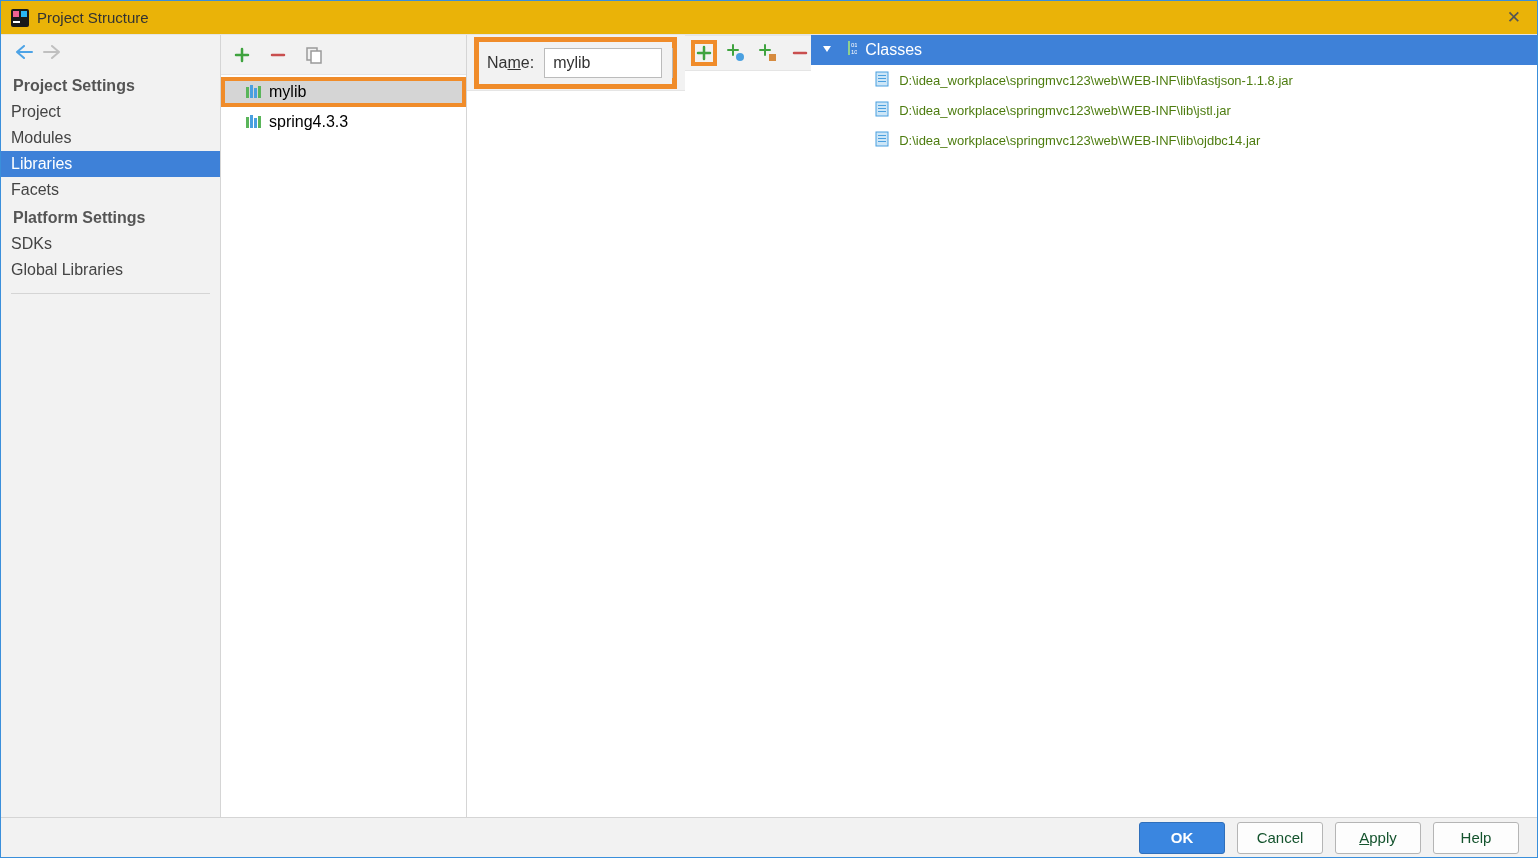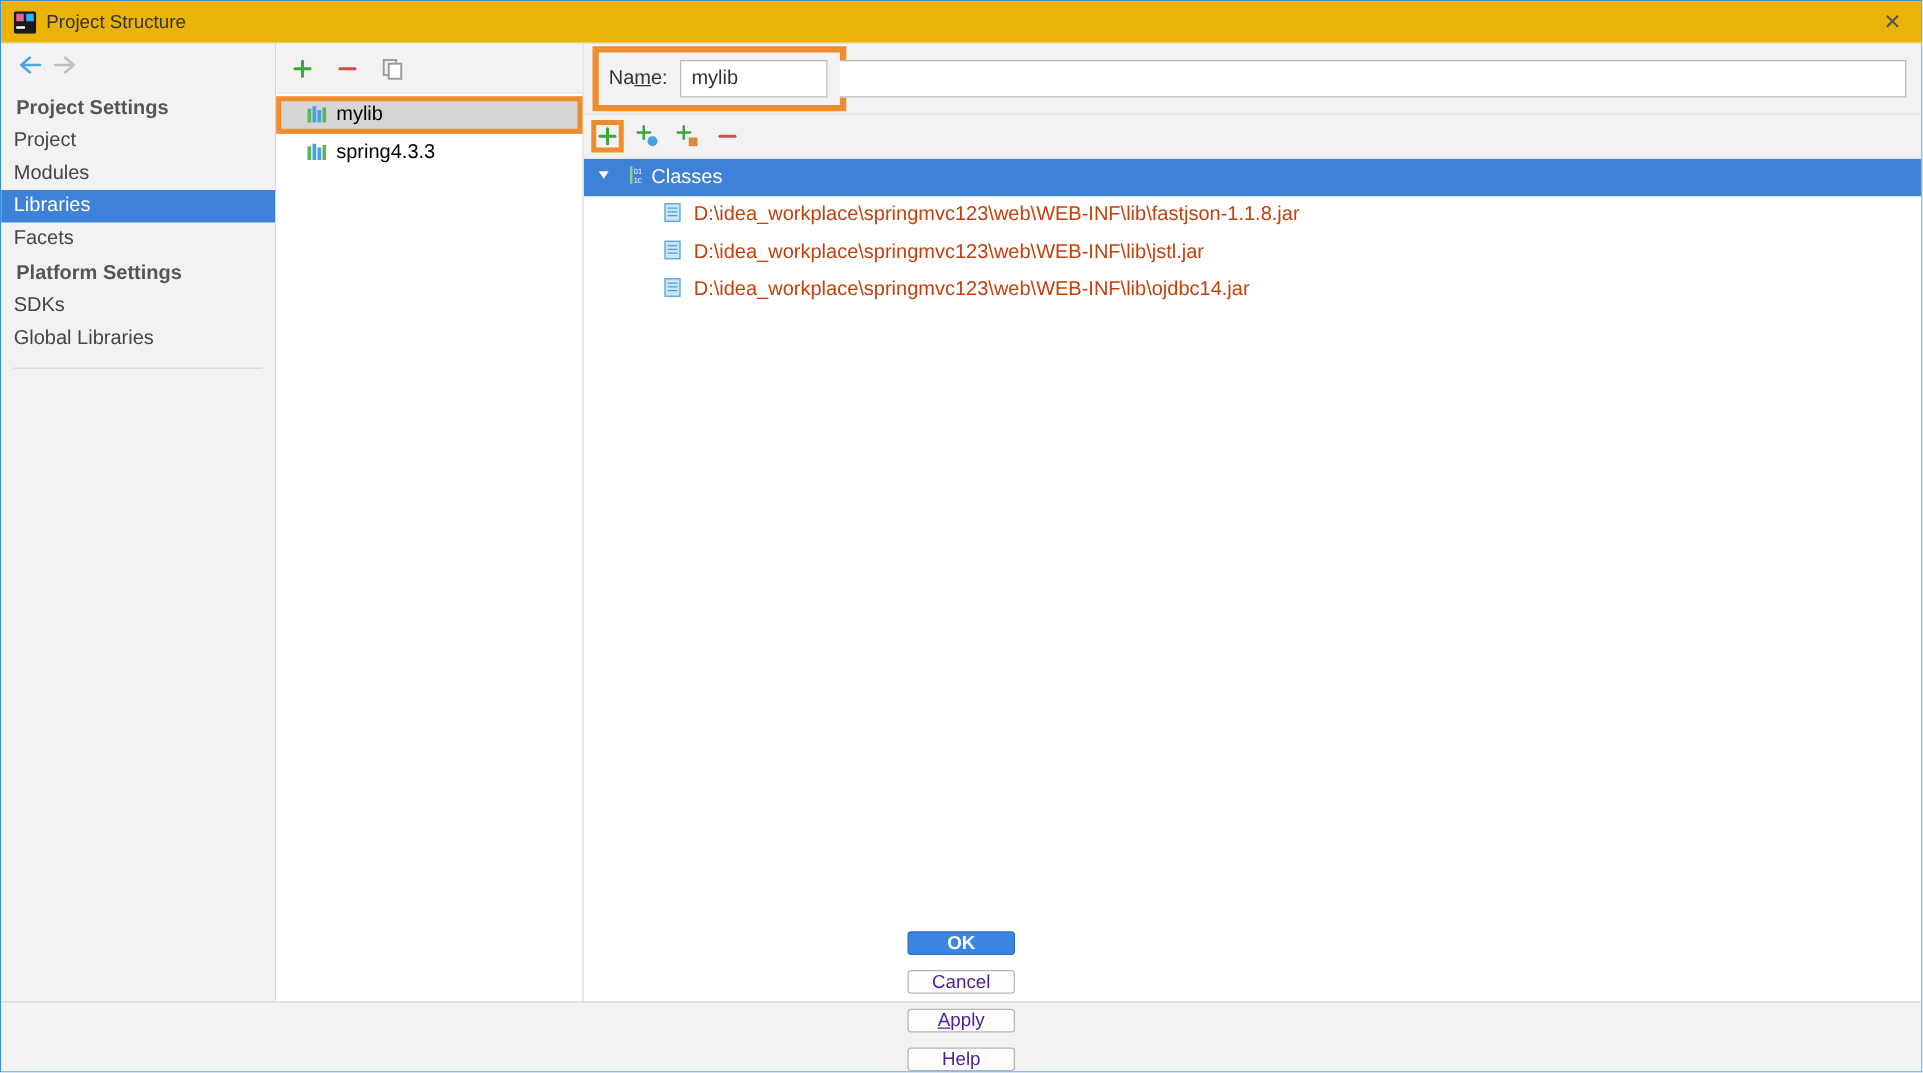--- a/index.html
+++ b/index.html
@@ -31,40 +31,40 @@
 .lib-col { width: 246px; border-right: 1px solid #d5d5d5; background: #fff; display: flex; flex-direction: column; }
 .lib-toolbar { height: 40px; background: #f2f2f2; border-bottom: 1px solid #e5e5e5; display: flex; align-items: center; padding-left: 10px; gap: 14px; }
 .icon-btn { width: 22px; height: 22px; display: inline-flex; align-items: center; justify-content: center; cursor: pointer; }
 .lib-list { flex: 1; padding-top: 2px; }
 .lib-item { height: 30px; display: flex; align-items: center; padding-left: 24px; font-size: 16px; cursor: pointer; }
 .lib-item.selected { background: #d5d5d5; }
 .lib-item.highlighted-orange { outline: 4px solid #f08c2a; outline-offset: -4px; }
 .lib-icon { width: 16px; height: 16px; margin-right: 8px; display: inline-flex; }
 
 
-.detail-col { flex: 1; display: flex; flex-direction: column; min-width: 0; }
+.detail-col { flex: 1; display: flex; flex-direction: row; min-width: 0; }
 .name-row { height: 56px; background: #f2f2f2; border-bottom: 1px solid #e5e5e5; display: flex; align-items: center; padding: 0 12px; }
 .name-box { display: flex; align-items: center; gap: 10px; padding: 6px 10px 6px 8px; }
 .name-box.highlighted-orange { outline: 5px solid #f08c2a; }
 .name-label { font-size: 16px; color: #333; }
 .name-label .underline { text-decoration: underline; }
 .name-input-inner { width: 118px; height: 30px; border: 1px solid #bbb; background: #fff; padding: 0 8px; font-size: 16px; color: #333; }
 .name-input-rest { flex: 1; height: 30px; border: 1px solid #bbb; border-left: none; background: #fff; }
 .name-input-group { display: flex; flex: 1; align-items: stretch; }
 
 .detail-toolbar { height: 36px; background: #f2f2f2; border-top: 1px solid #e5e5e5; border-bottom: 1px solid #e5e5e5; display: flex; align-items: center; padding-left: 8px; gap: 10px; }
 .detail-toolbar .boxed-orange { outline: 4px solid #f08c2a; outline-offset: -2px; padding: 3px; }
 
 .tree { flex: 1; background: #fff; overflow: auto; }
 .tree-header { height: 30px; background: #3e81d8; color: #fff; display: flex; align-items: center; padding-left: 10px; font-size: 16px; cursor: pointer; gap: 8px; }
-.tree-leaf { height: 30px; display: flex; align-items: center; padding-left: 64px; font-size: 16px; color: #c2410c; cursor: pointer; gap: 10px; }
-
-
-.footer { height: 56px; border-top: 1px solid #d5d5d5; background: #f2f2f2; display: flex; align-items: center; justify-content: flex-end; padding: 0 18px; gap: 12px; flex-direction: column; }
-.btn { min-width: 86px; height: 32px; border: 1px solid #b5b5b5; background: #fdfdfd; border-radius: 3px; font-size: 15px; color: #4c1d95; cursor: pointer; padding: 0 14px; }
+.tree-leaf { height: 30px; display: flex; align-items: center; padding-left: 64px; font-size: 13px; color: #4d7c0f; cursor: pointer; gap: 10px; }
+
+
+.footer { height: 40px; border-top: 1px solid #d5d5d5; background: #f2f2f2; display: flex; align-items: center; justify-content: flex-end; padding: 0 18px; gap: 12px; }
+.btn { min-width: 86px; height: 32px; border: 1px solid #b5b5b5; background: #fdfdfd; border-radius: 3px; font-size: 15px; color: #14532d; cursor: pointer; padding: 0 14px; }
 .btn.primary { background: #3a86e0; border-color: #2f6fbb; color: #fff; font-weight: 600; }
 .btn .u { text-decoration: underline; }
 </style>
 </head>
 <body>
 
 <div class="window">
 
   <div class="titlebar">
     <span class="app-icon">

